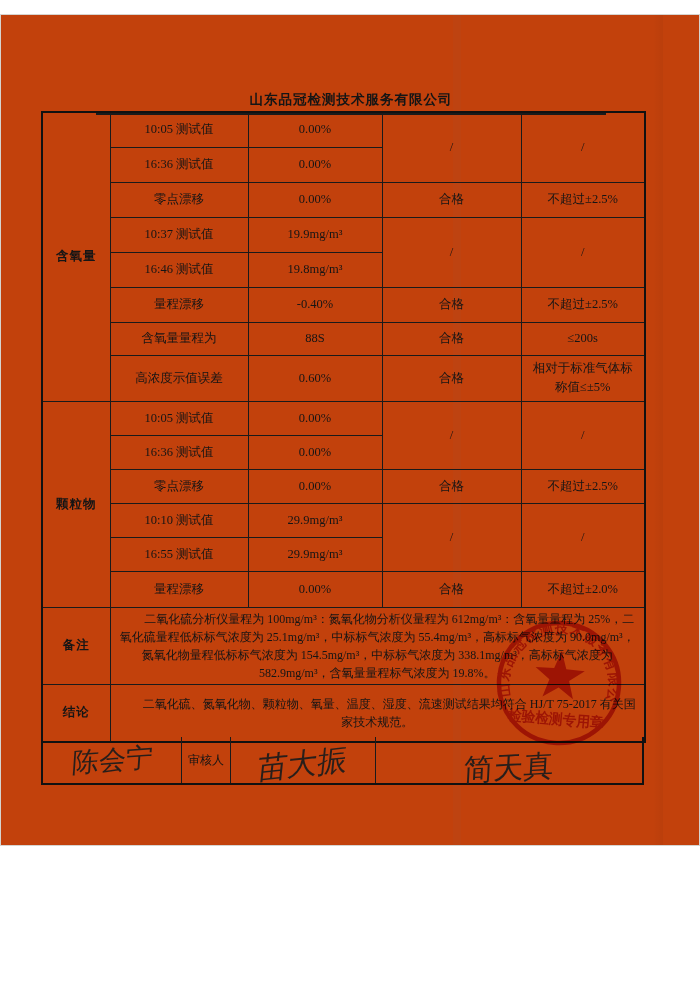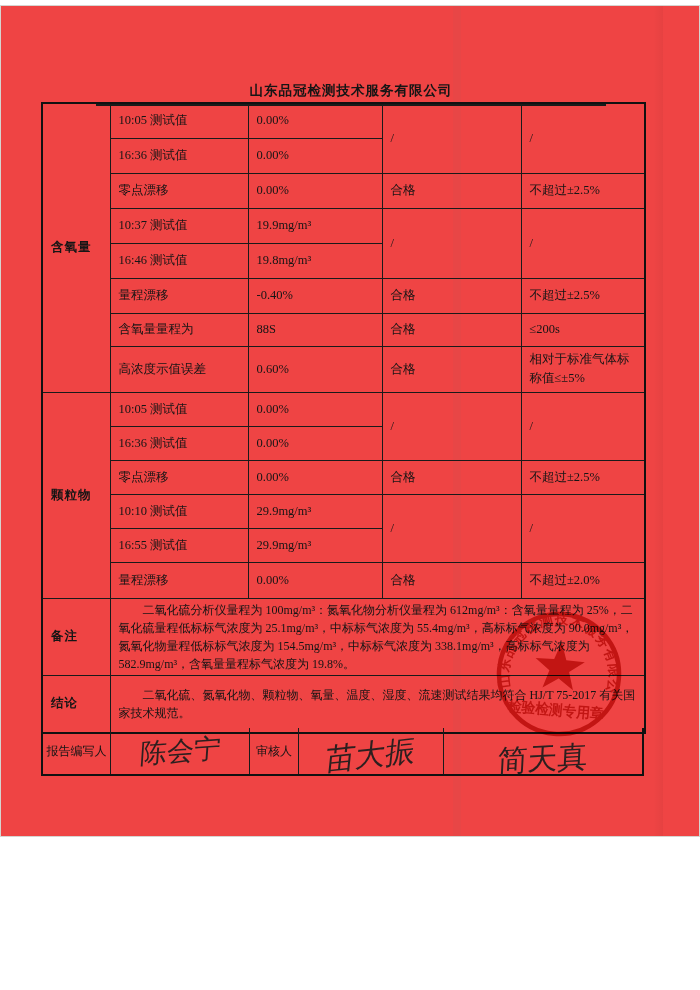--- a/index.html
+++ b/index.html
@@ -1,19 +1,19 @@
 <!DOCTYPE html>
 <html><head>
 <meta charset="utf-8">
 <style>
   * { margin:0; padding:0; box-sizing:border-box; }
   html,body { background:#ffffff; }
   .page {
-    position:relative; width:700px; height:832px; margin:5px auto;
-    background:#ef4444; overflow:hidden;
+    position:relative; width:700px; height:832px; margin:14px auto;
+    background:#c2410c; overflow:hidden;
     font-family:"Liberation Serif","DejaVu Serif",serif;
     color:#151515; border:1px solid #d6d4d0;
   }
   .scan-strip {
     position:absolute; top:0; left:452px; width:8px; height:100%;
     background:rgba(120,120,120,0.05); pointer-events:none;
   }
   .scan-edge-right {
     position:absolute; top:0; right:36px; width:10px; height:100%;
     background:linear-gradient(90deg, rgba(0,0,0,0) , rgba(0,0,0,0.04));
@@ -24,21 +24,21 @@
     text-align:center; font-size:13.5px; font-weight:bold;
     letter-spacing:1px; padding-bottom:4px;
     border-bottom:2px solid #1a1a1a;
   }
   table.main {
     position:absolute; top:96px; left:40px;
     border-collapse:collapse; table-layout:fixed;
     width:603px; font-size:12.5px;
   }
   table.main td {
-    border:1.5px solid #1a1a1a; text-align:left; vertical-align:middle;
+    border:1.5px solid #1a1a1a; text-align:center; vertical-align:middle;
     padding:2px 8px; line-height:1.5; overflow:hidden;
   }
   table.main { border:2.5px solid #111; }
   tr.h35 td { height:35px; } tr.h33 td { height:33px; }
   tr.h46 td { height:46px; } tr.h34 td { height:34px; }
   tr.h36 td { height:36px; } tr.h73 td { height:73px; }
   tr.h58 td { height:58px; }
   td.cat { font-weight:bold; letter-spacing:1px; }
   td.longtext {
     text-align:justify; text-indent:2em; padding:4px 10px; line-height:1.65;
@@ -178,21 +178,20 @@
       </tr>
 
       <tr class="h58">
         <td class="cat">结论</td>
         <td class="longtext" colspan="4">二氧化硫、氮氧化物、颗粒物、氧量、温度、湿度、流速测试结果均符合 HJ/T 75-2017 有关国家技术规范。</td>
       </tr>
     </tbody>
   </table>
 
   <div class="sig-row">
-    <div class="sig-cell sc1">报告编写人</div>
     <div class="sig-cell sc2">
       <span class="signature">陈会宁</span>
     </div>
     <div class="sig-cell sc3">审核人</div>
     <div class="sig-cell sc4">
       <span class="signature s2">苗大振</span>
     </div>
     <div class="sig-cell sc6">
       <span class="signature s3">简天真</span>
     </div>

